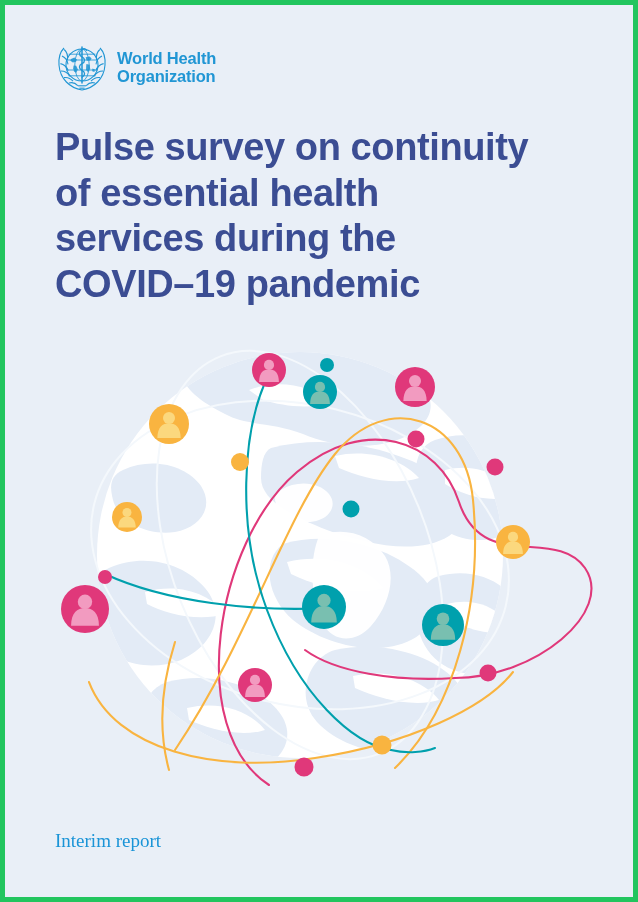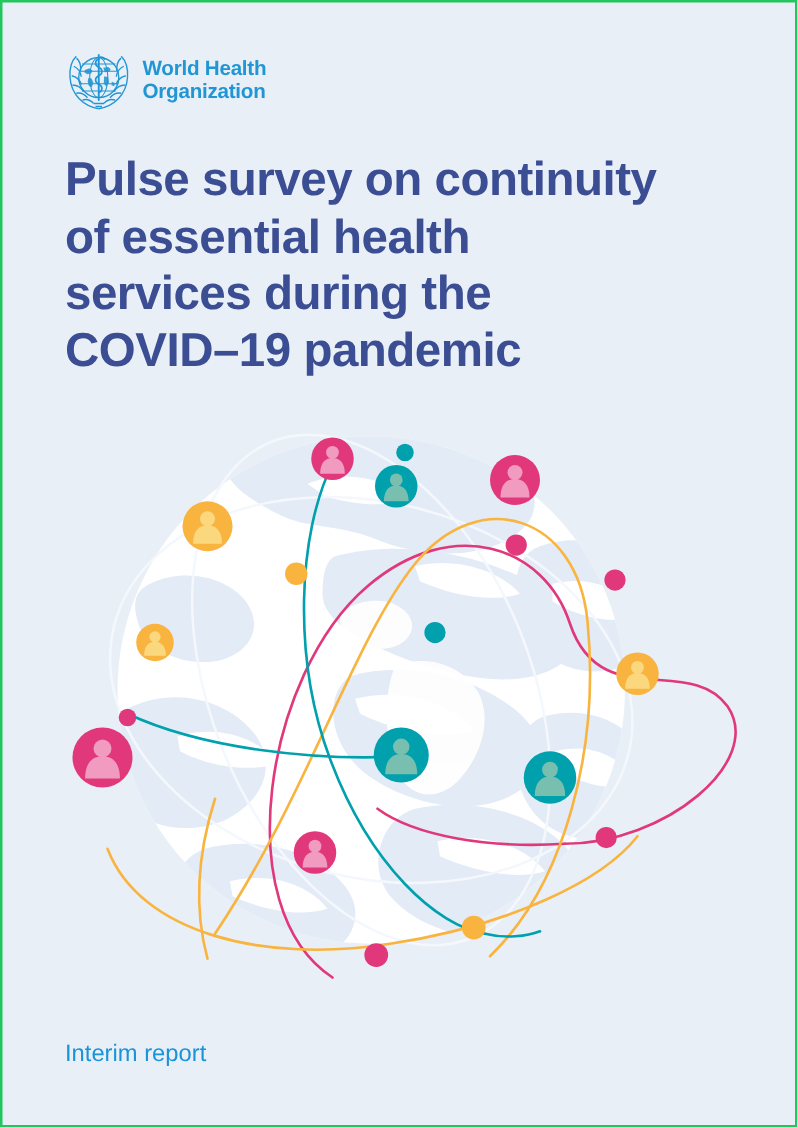--- a/index.html
+++ b/index.html
@@ -7,21 +7,21 @@
     margin: 0;
     padding: 0;
     background: #ffffff;
   }
   #page {
     position: relative;
     width: 638px;
     height: 902px;
     background: #e9eff7;
     overflow: hidden;
-    border: 2px solid #22c55e;
+    border: 5px solid #22c55e;
     box-sizing: border-box;
     font-family: "Liberation Sans", sans-serif;
   }
 
   
   #logo-block {
     position: absolute;
     left: 50px;
     top: 36px;
     display: flex;
@@ -64,20 +64,21 @@
     height: 460px;
   }
   #globe-art svg { display: block; width: 100%; height: 100%; }
 
   
   #footer {
     position: absolute;
     left: 50px;
     bottom: 42px;
     line-height: 1.42;
+    font-family: Liberation Serif, serif;
   }
   #footer div {
     color: #1a94d7;
     font-size: 19px;
     font-weight: normal;
   }
 </style>
 </head>
 <body>
 

